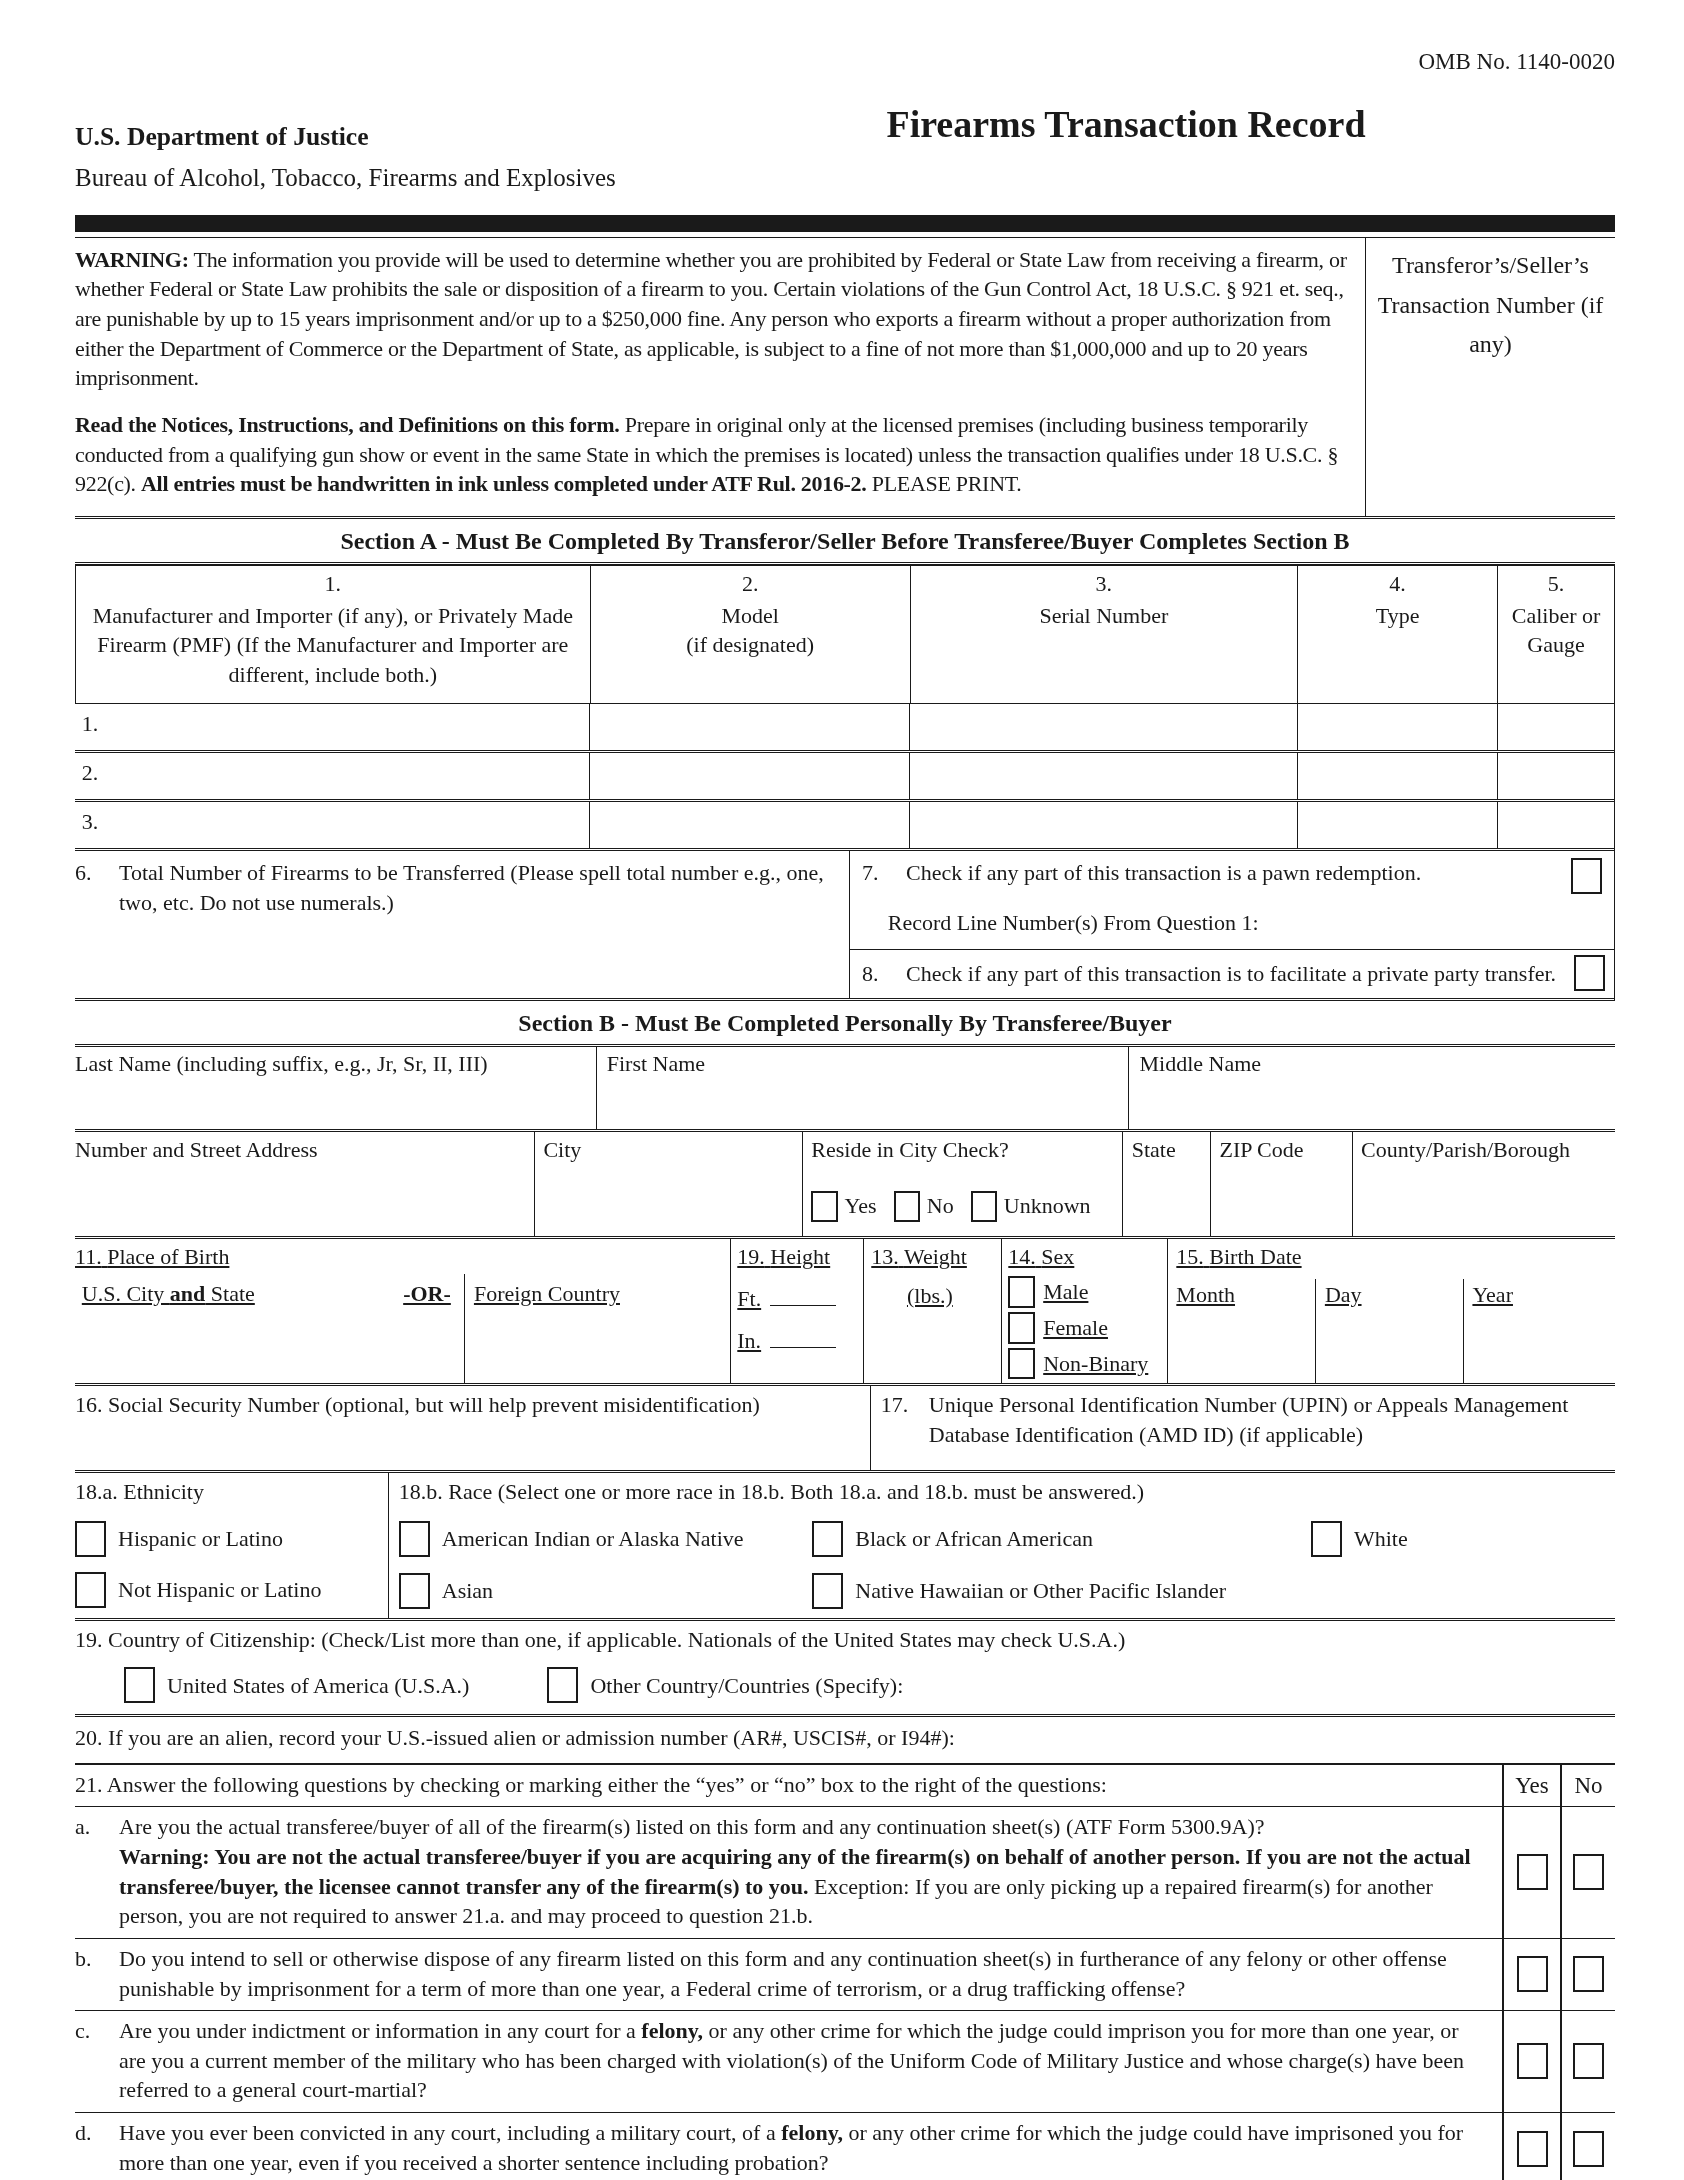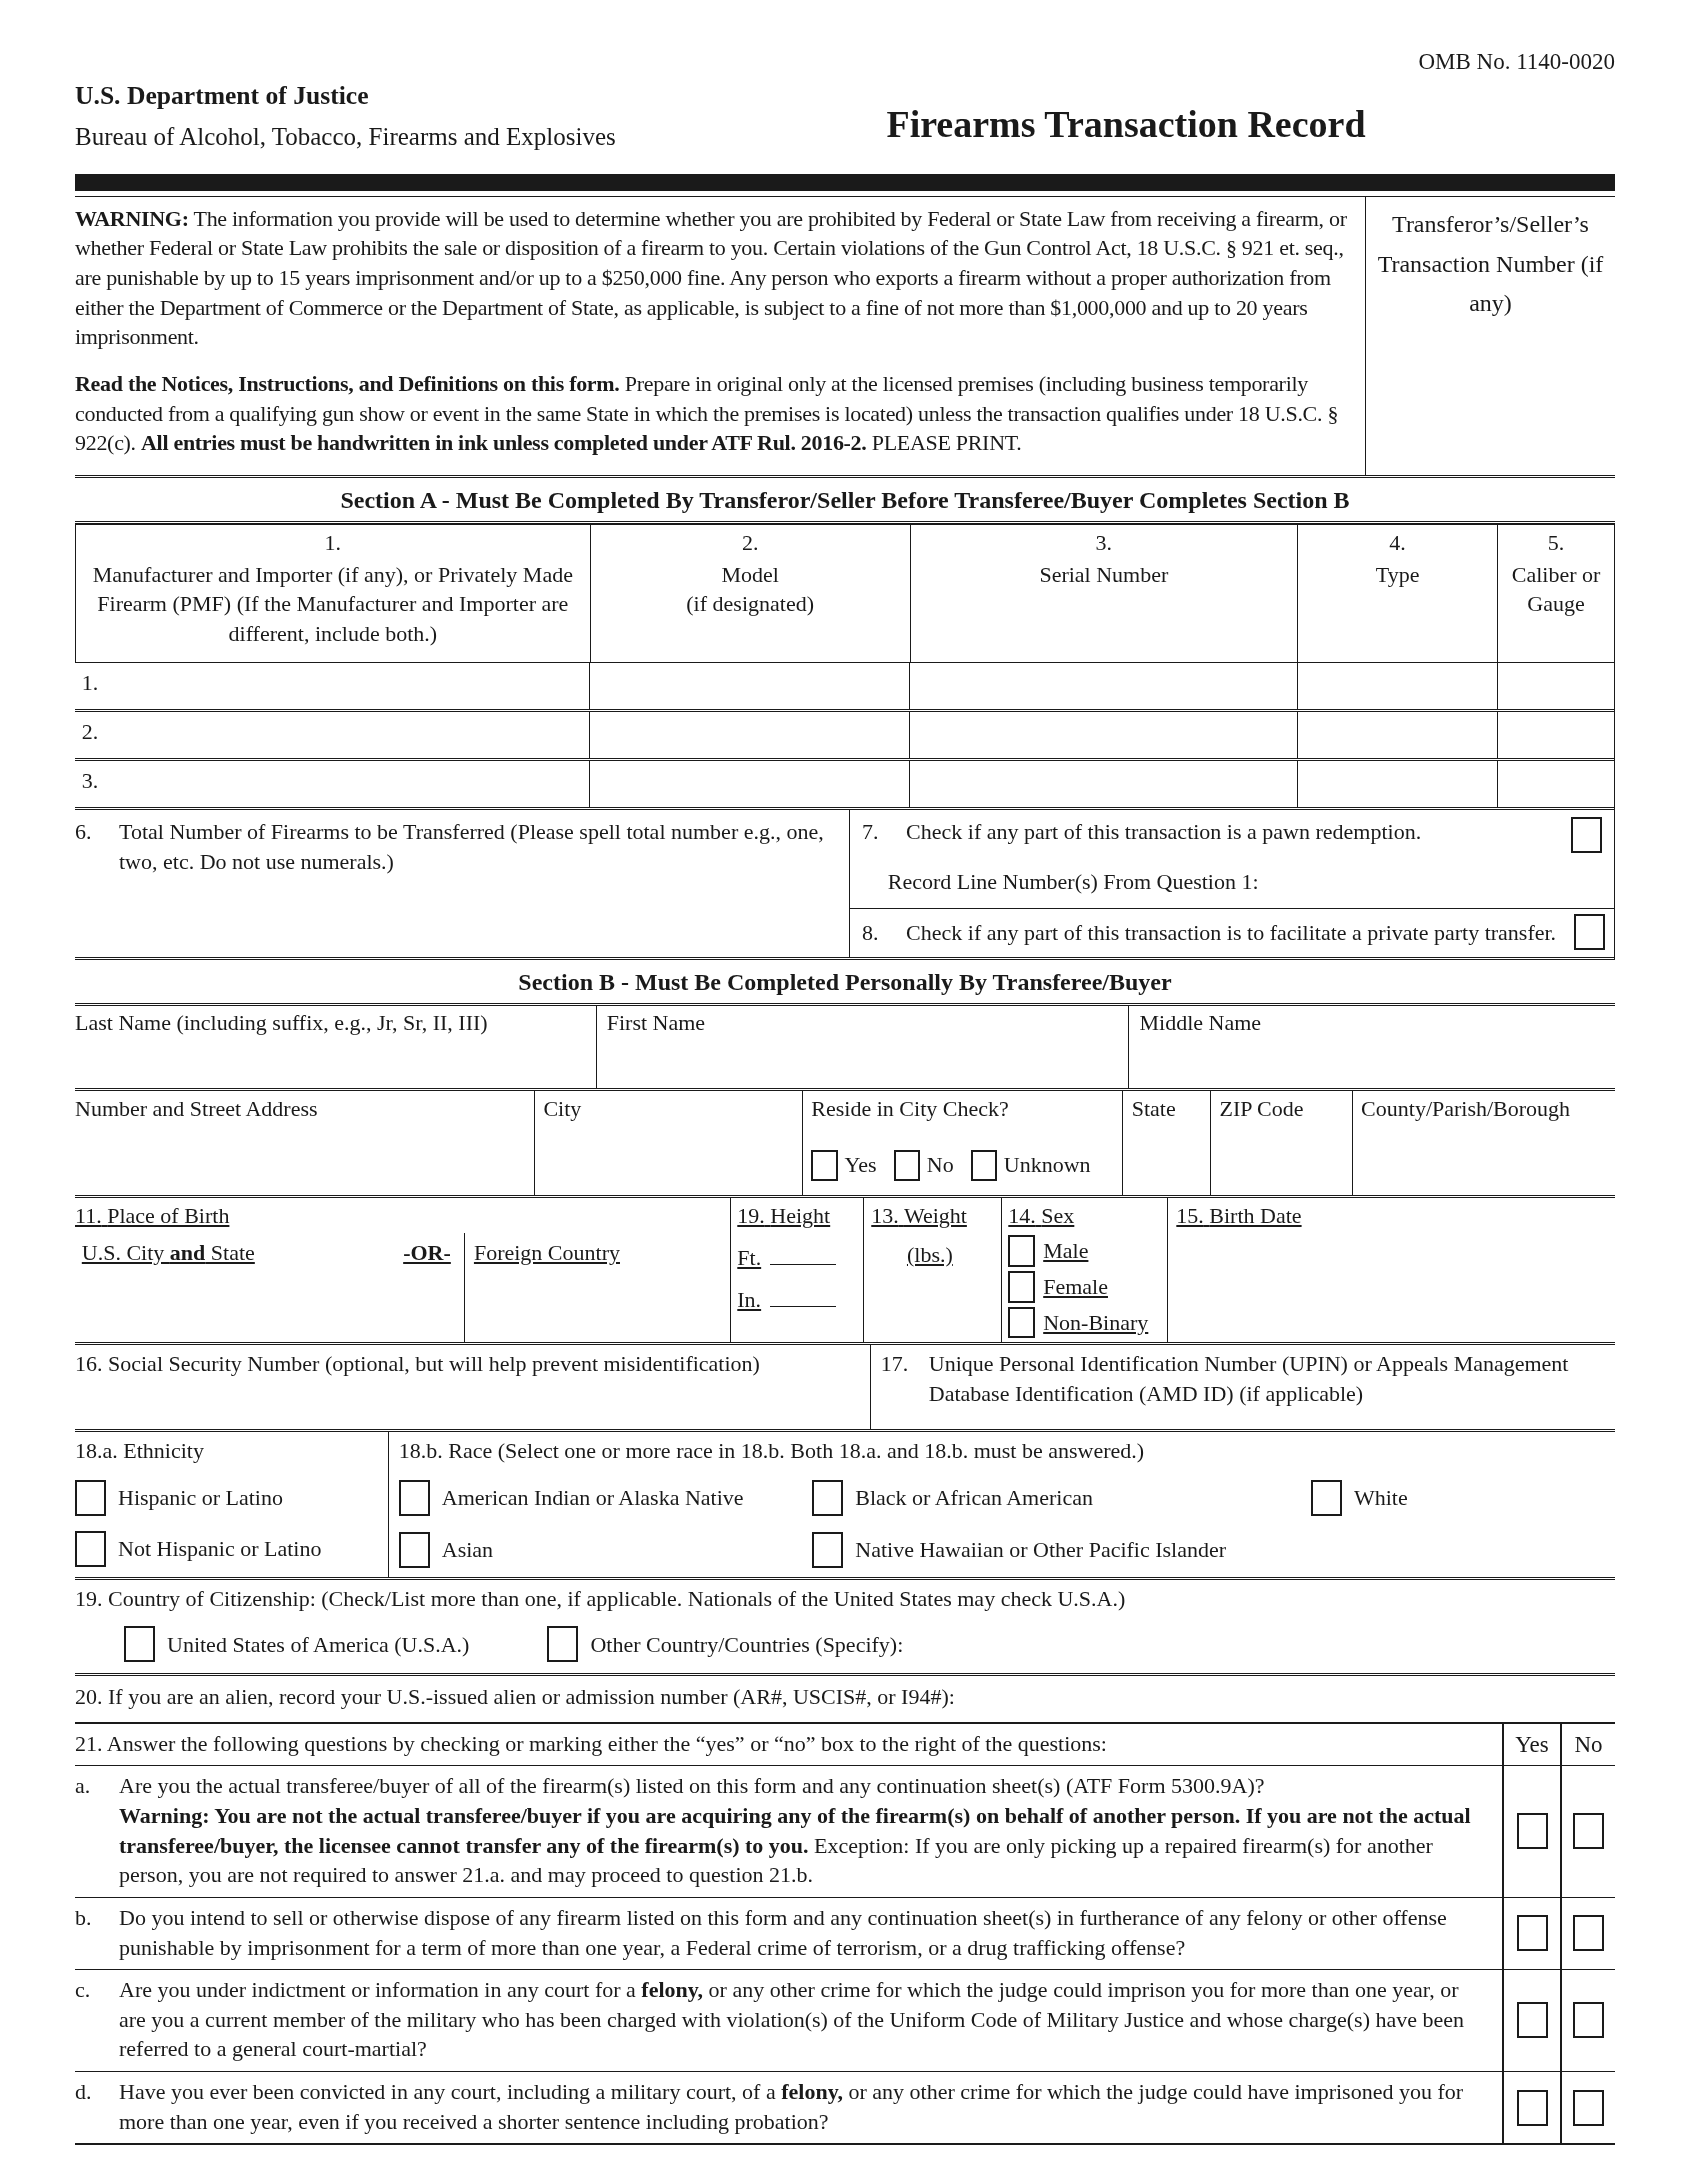--- a/index.html
+++ b/index.html
@@ -7,21 +7,21 @@
   body {
     width: 1685px; height: 2181px; position: relative; overflow: hidden;
     font-family: "Liberation Serif", "DejaVu Serif", serif;
     color: #1a1a1a; font-size: 22px; line-height: 1.35;
   }
   .sheet { position: absolute; left: 75px; top: 43px; width: 1540px; }
 
   
   .hdr { display: flex; }
   .hdr-left { width: 562px; padding-top: 36px; }
-  .dept1 { font-weight: bold; font-size: 25.6px; }
+  .dept1 { font-weight: bold; font-size: 25.6px; margin-top: 41px; }
   .dept2 { font-size: 25px; margin-top: 6.8px; }
   .hdr-right { flex: 1; display: flex; flex-direction: column; }
   .omb { text-align: right; font-size: 23px; padding-top: 3.4px; }
   .main-title { text-align: center; font-weight: bold; font-size: 38px; margin-top: 22px; }
 
   .black-bar { height: 17px; background: #1a1a1a; margin-top: 20.4px; }
   .bar-underline { border-top: 1.7px solid #1a1a1a; margin-top: 4.3px; }
 
   
   .warn { display: flex; border-bottom: 3.4px double #1a1a1a; }
@@ -325,20 +325,25 @@
       <div class="opt">
         <span class="cb cb-sm"></span>
         <span>Non-Binary</span>
       </div>
     </div>
     <div class="bd-cell">
       <div class="bd-label">
         <span>15.</span>
         <span>Birth Date</span>
       </div>
+      <div class="bd-cols">
+        <div><span>Month</span></div>
+        <div><span>Day</span></div>
+        <div><span>Year</span></div>
+      </div>
     </div>
   </div>
 
   <div class="q1617">
     <div class="q16cell">
       <span>16.</span>
       <span>Social Security Number (optional, but will help prevent misidentification)</span>
     </div>
     <div class="q17cell">
       <div class="hang17">

